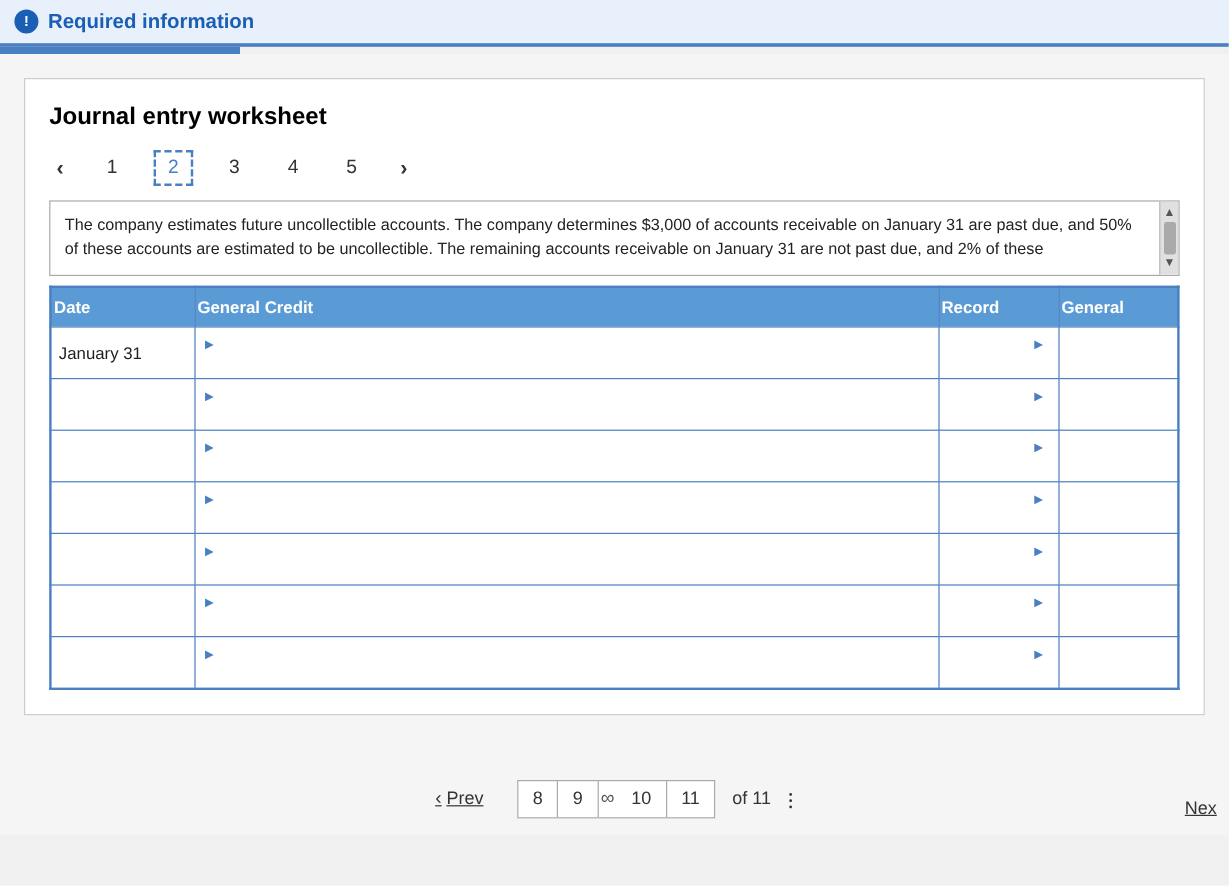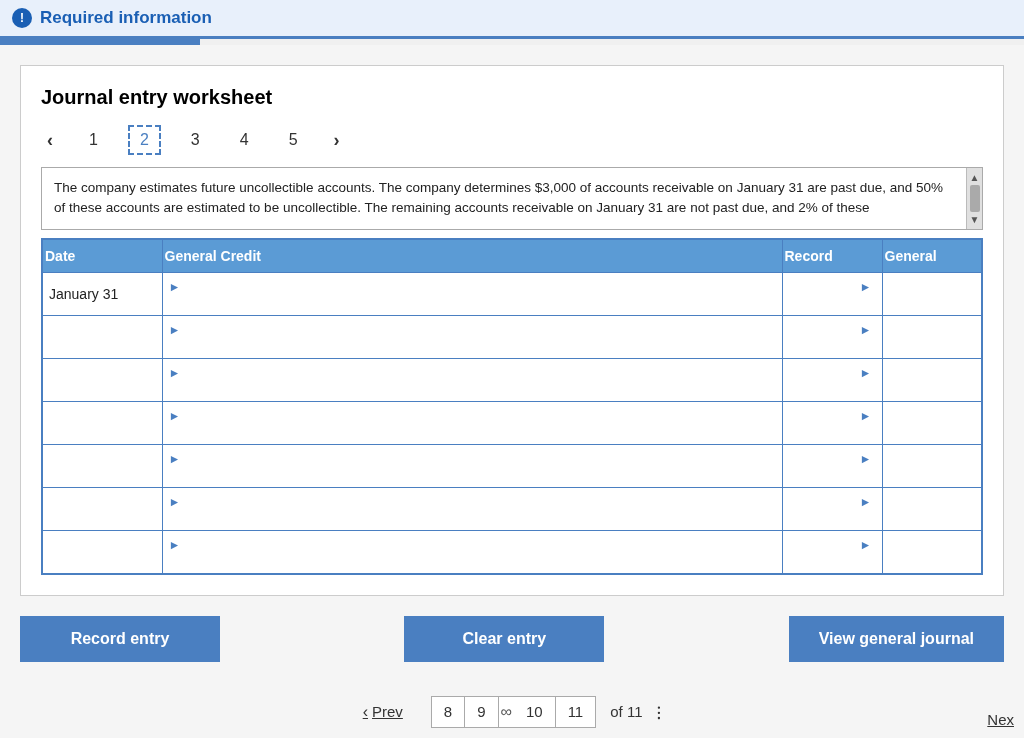--- a/index.html
+++ b/index.html
@@ -420,25 +420,20 @@
           </td>
           <td class="amount-cell">
             <input class="amount-input" type="text" value="" style="">
           </td>
         </tr>
       </tbody>
     </table>
 
   </div>
 
-  <div class="buttons-row">
-    <button class="btn-action">Record entry</button>
-    <button class="btn-action">Clear entry</button>
-    <button class="btn-action">View general journal</button>
-  </div>
 
 </div>
 
 <div class="pagination-bar">
   <span class="prev-link">
     <span class="prev-arrow">‹</span>
     <span>Prev</span>
   </span>
   <div class="page-numbers">
     <span class="page-num">8</span>

